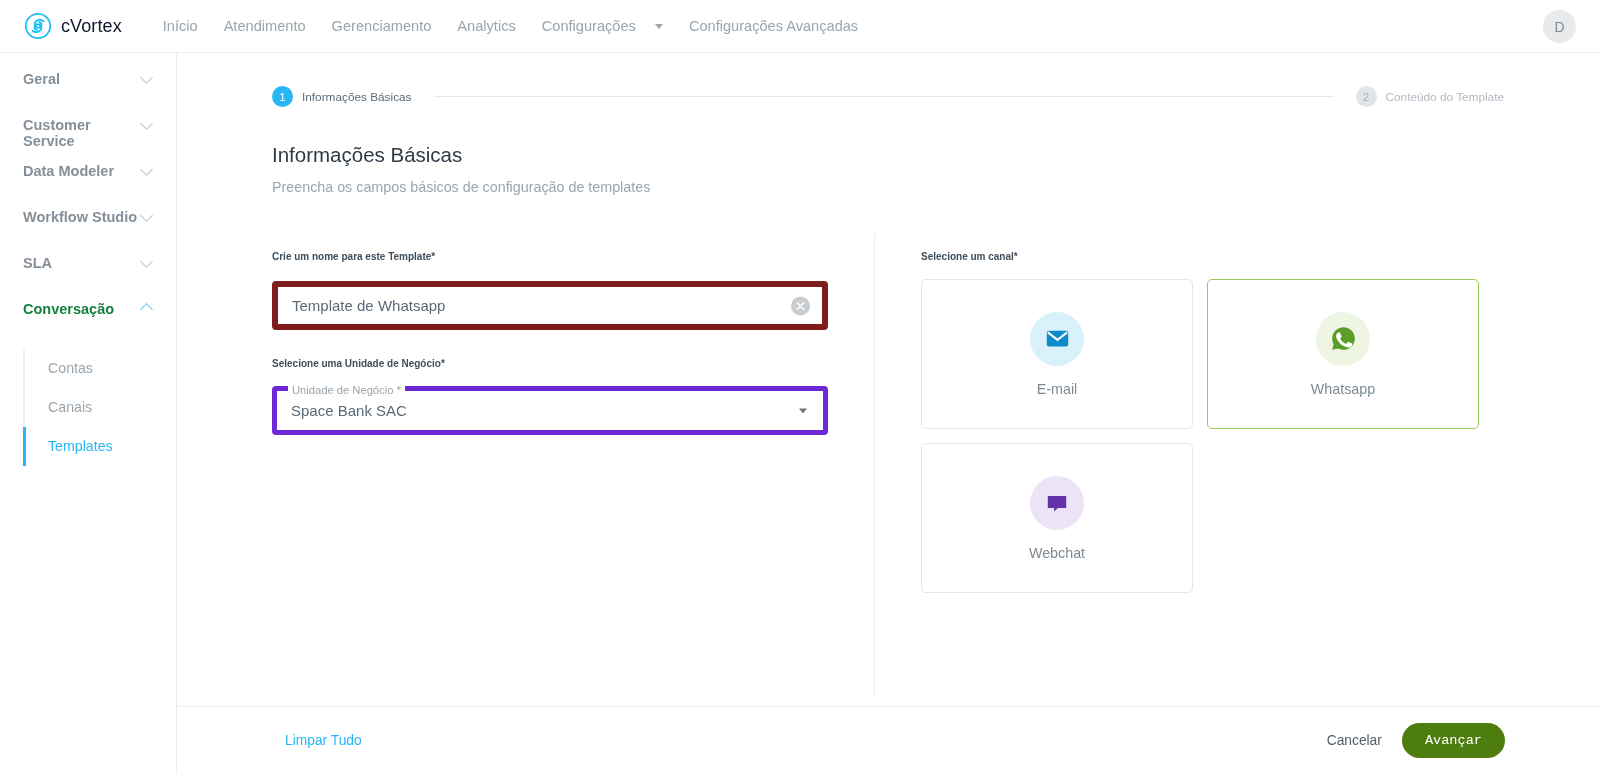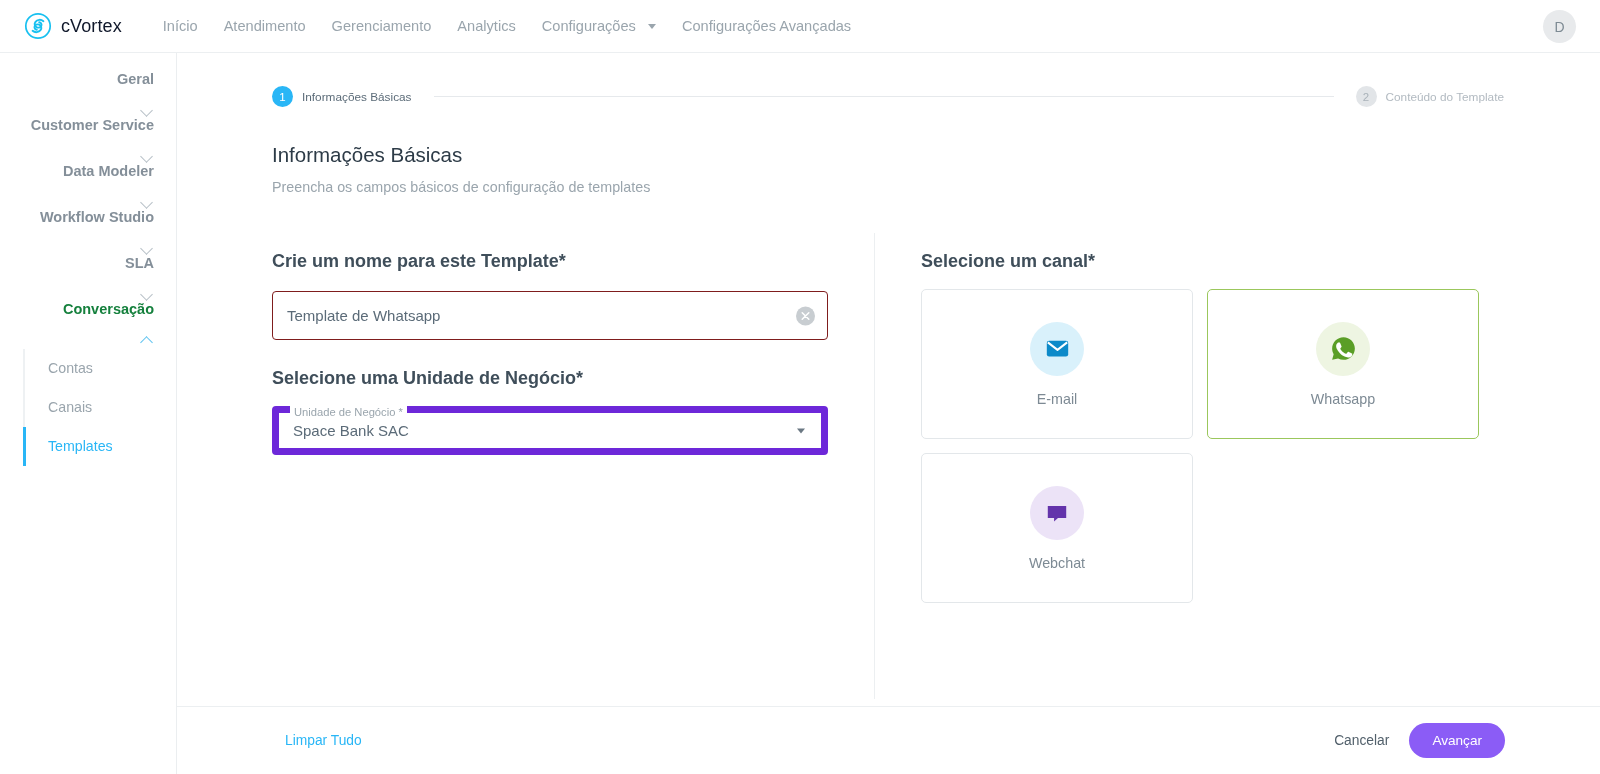--- a/index.html
+++ b/index.html
@@ -21,43 +21,43 @@
   .brand-mark { width: 28px; height: 28px; display: block; }
   .brand-name {
     font-size: 18px; color: #0f172a; letter-spacing: .1px;
     font-family: "Liberation Sans", sans-serif;
   }
   .nav { display: flex; align-items: center; margin-left: 28px; }
   .nav-item {
     font-size: 14.6px; color: #9aa5ad; padding: 0 13px; line-height: 53px;
     white-space: nowrap; cursor: pointer;
   }
-  .nav-item.with-caret { display: flex; align-items: center; gap: 12px; }
+  .nav-item.with-caret { display: flex; align-items: center; gap: 19px; }
   .caret-down {
     width: 0; height: 0;
     border-left: 4.5px solid transparent; border-right: 4.5px solid transparent;
     border-top: 5px solid #9aa5ad;
   }
   .avatar {
     position: absolute; right: 24px; top: 10px;
     width: 33px; height: 33px; border-radius: 50%;
     background: #e8eaec; color: #7d8a93;
     font-size: 14px; display: flex; align-items: center; justify-content: center;
     cursor: pointer;
   }
 
   
   .sidebar {
     position: absolute; top: 53px; left: 0; width: 177px; height: 721px;
     background: #ffffff; border-right: 1px solid #ebeef0;
     padding-top: 18px;
   }
   .side-group {
-    height: 46px; display: flex; align-items: flex-end;
-    padding: 0 22px 0 23px; cursor: pointer; flex-direction: column;
+    height: 46px; display: flex; align-items: flex-start;
+    padding: 0 22px 0 23px; cursor: pointer;
   }
   .side-group-label { font-size: 14.5px; font-weight: bold; color: #848f99; flex: 1; }
   .side-group.active .side-group-label { color: #15803d; }
   .chev { width: 13px; height: 13px; position: relative; flex: none; }
   .chev::before {
     content: ""; position: absolute; left: 1px; top: 2px;
     width: 8px; height: 8px;
     border-right: 1.6px solid #b6bfc6; border-bottom: 1.6px solid #b6bfc6;
     transform: rotate(45deg);
   }
@@ -110,47 +110,47 @@
   
   .body-cols {
     display: flex; margin-top: 38px; padding-left: 95px;
     height: 466px;
   }
   .col-left { width: 602px; flex: none; padding-top: 18px; }
   .col-divider { width: 1px; background: #eceff1; flex: none; }
   .col-right { flex: 1; padding-top: 18px; padding-left: 46px; }
 
   .field-label {
-    font-size: 18px; font-weight: bold; color: #3f4e5a; margin-bottom: 11px;
+    font-size: 10px; font-weight: bold; color: #3f4e5a; margin-bottom: 11px;
   }
 
   
   .txt-wrap {
     position: relative; width: 556px; height: 49px;
-    border: 1px solid #7f1d1d; border-radius: 4px;
+    border: 6px solid #7f1d1d; border-radius: 4px;
     display: flex; align-items: center; margin-top: 19px;
   }
   .txt-input {
     border: none; outline: none; background: transparent;
     font-family: "Liberation Sans", sans-serif;
     font-size: 15px; color: #5b6b78;
     padding: 0 40px 0 14px; width: 100%; height: 100%;
   }
   .clear-btn {
     position: absolute; right: 12px; top: 50%; transform: translateY(-50%);
     width: 19px; height: 19px; border-radius: 50%; background: #c8cdd1;
     display: flex; align-items: center; justify-content: center; cursor: pointer;
   }
   .clear-btn svg { display: block; }
 
   
   .sel-block { margin-top: 28px; }
   .sel-wrap {
     position: relative; width: 556px; height: 49px; margin-top: 17px;
-    border: 7px solid #6d28d9; border-radius: 4px;
+    border: 5px solid #6d28d9; border-radius: 4px;
     display: flex; align-items: center; cursor: pointer;
   }
   .sel-notch {
     position: absolute; top: -7px; left: 11px;
     background: #ffffff; padding: 0 4px;
     font-size: 11.2px; color: #9aa5ad; white-space: nowrap;
   }
   .sel-value { font-size: 15px; color: #5b6b78; padding-left: 14px; }
   .sel-caret {
     position: absolute; right: 16px; top: 50%; transform: translateY(-50%);
@@ -182,23 +182,23 @@
   }
   .link-btn {
     font-size: 13.8px; color: #29b6f6; margin-left: 108px; cursor: pointer;
   }
   .footer-right { margin-left: auto; display: flex; align-items: center; gap: 8px; margin-right: 95px; }
   .btn-ghost {
     font-size: 13.8px; color: #52606b; background: none; border: none;
     cursor: pointer; font-family: "Liberation Sans", sans-serif; padding: 8px 12px;
   }
   .btn-primary {
-    font-size: 13.6px; color: #ffffff; background: #8b5cf6;
+    font-size: 13.6px; color: #ffffff; background: #4d7c0f;
     border: none; border-radius: 19px; padding: 10px 23px;
-    cursor: pointer; font-family: Liberation Sans, sans-serif;
+    cursor: pointer; font-family: Liberation Mono, monospace;
   }
 </style>
 </head>
 <body>
 
 <div class="topbar">
   <div class="brand">
     <span class="brand-mark">
       <svg class="brand-mark" viewBox="0 0 28 28">
         <circle cx="14" cy="14" r="12.2" fill="none" stroke="#18c0f0" stroke-width="1.7"></circle>

